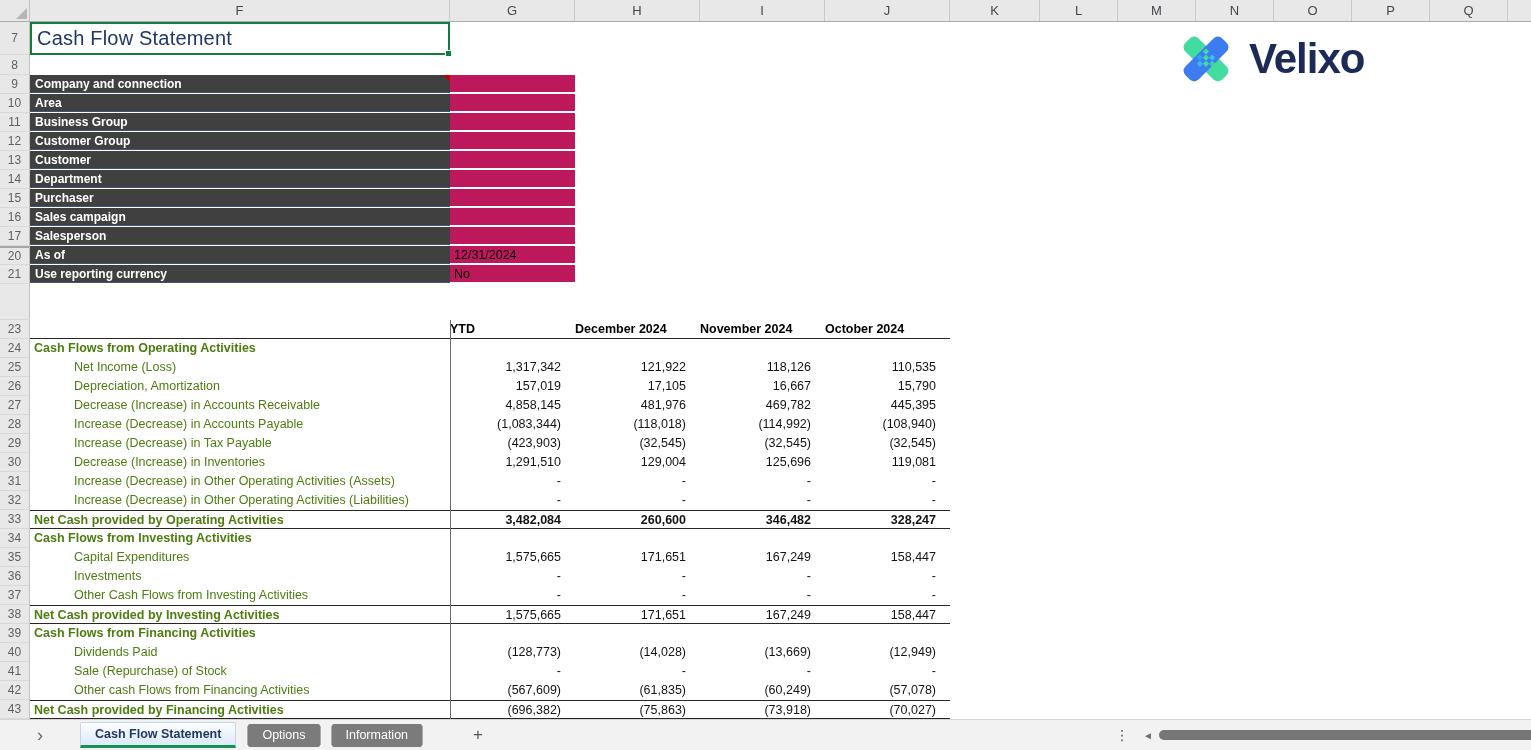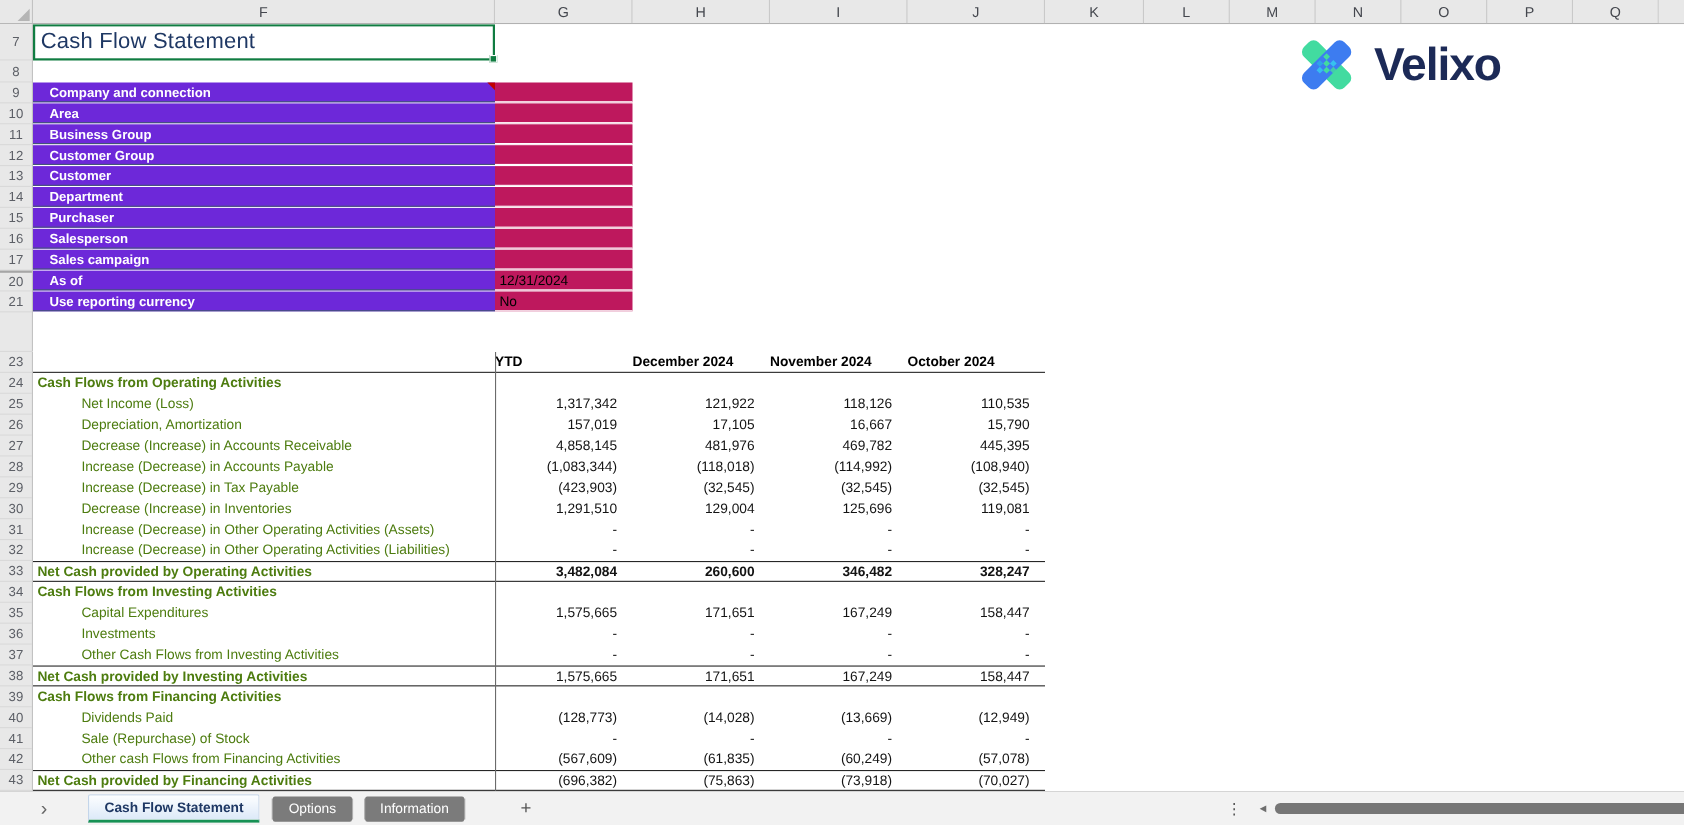--- a/index.html
+++ b/index.html
@@ -38,23 +38,23 @@
   
   .selected-cell { position:absolute; left:0; top:0; width:420px; height:33px;
     border:2px solid #107C41; background:#fff; display:flex; align-items:center; padding-left:5px; }
   .sheet-title { font-size:20px; color:#1F3864; letter-spacing:0.2px; }
   .fill-handle { position:absolute; right:-4px; bottom:-4px; width:7px; height:7px;
     background:#107C41; border:1px solid #fff; }
 
   
   .filters { position:absolute; left:0; top:53px; width:545px; }
   .filter-row { display:flex; height:19px; }
-  .filter-label { position:relative; width:420px; height:18px; background:#6d28d9;
+  .filter-label { position:relative; width:420px; height:18px; background:#404040;
     color:#fff; font-size:12px; font-weight:700; display:flex; align-items:center;
-    padding-left:15px; border-bottom:1px solid #44537A; }
+    padding-left:5px; border-bottom:1px solid #44537A; }
   .filter-value { width:125px; height:18px; background:#be185d; font-size:12.5px;
     color:#000; display:flex; align-items:center; padding-left:4px; border-bottom:1px solid #fff; }
   .comment-tri { position:absolute; top:0; right:0; width:0; height:0;
     border-top:7px solid #C00000; border-left:7px solid transparent; }
 
   
   .report-head { position:absolute; left:0; top:298px; width:920px; height:19px;
     border-bottom:1px solid #262626; }
   .report-head .ph { position:absolute; top:0; width:125px; height:19px; line-height:18px;
     text-align:left; font-size:12.5px; font-weight:700; color:#000; }
@@ -291,31 +291,31 @@
               <span>Purchaser</span>
 
             </div>
             <div class="filter-value">
               <span></span>
             </div>
           </div>
 
           <div class="filter-row">
             <div class="filter-label">
+              <span>Sales campaign</span>
+
+            </div>
+            <div class="filter-value">
+              <span></span>
+            </div>
+          </div>
+
+          <div class="filter-row">
+            <div class="filter-label">
               <span>Salesperson</span>
-
-            </div>
-            <div class="filter-value">
-              <span></span>
-            </div>
-          </div>
-
-          <div class="filter-row">
-            <div class="filter-label">
-              <span>Sales campaign</span>
 
             </div>
             <div class="filter-value">
               <span></span>
             </div>
           </div>
 
           <div class="filter-row">
             <div class="filter-label">
               <span>As of</span>

